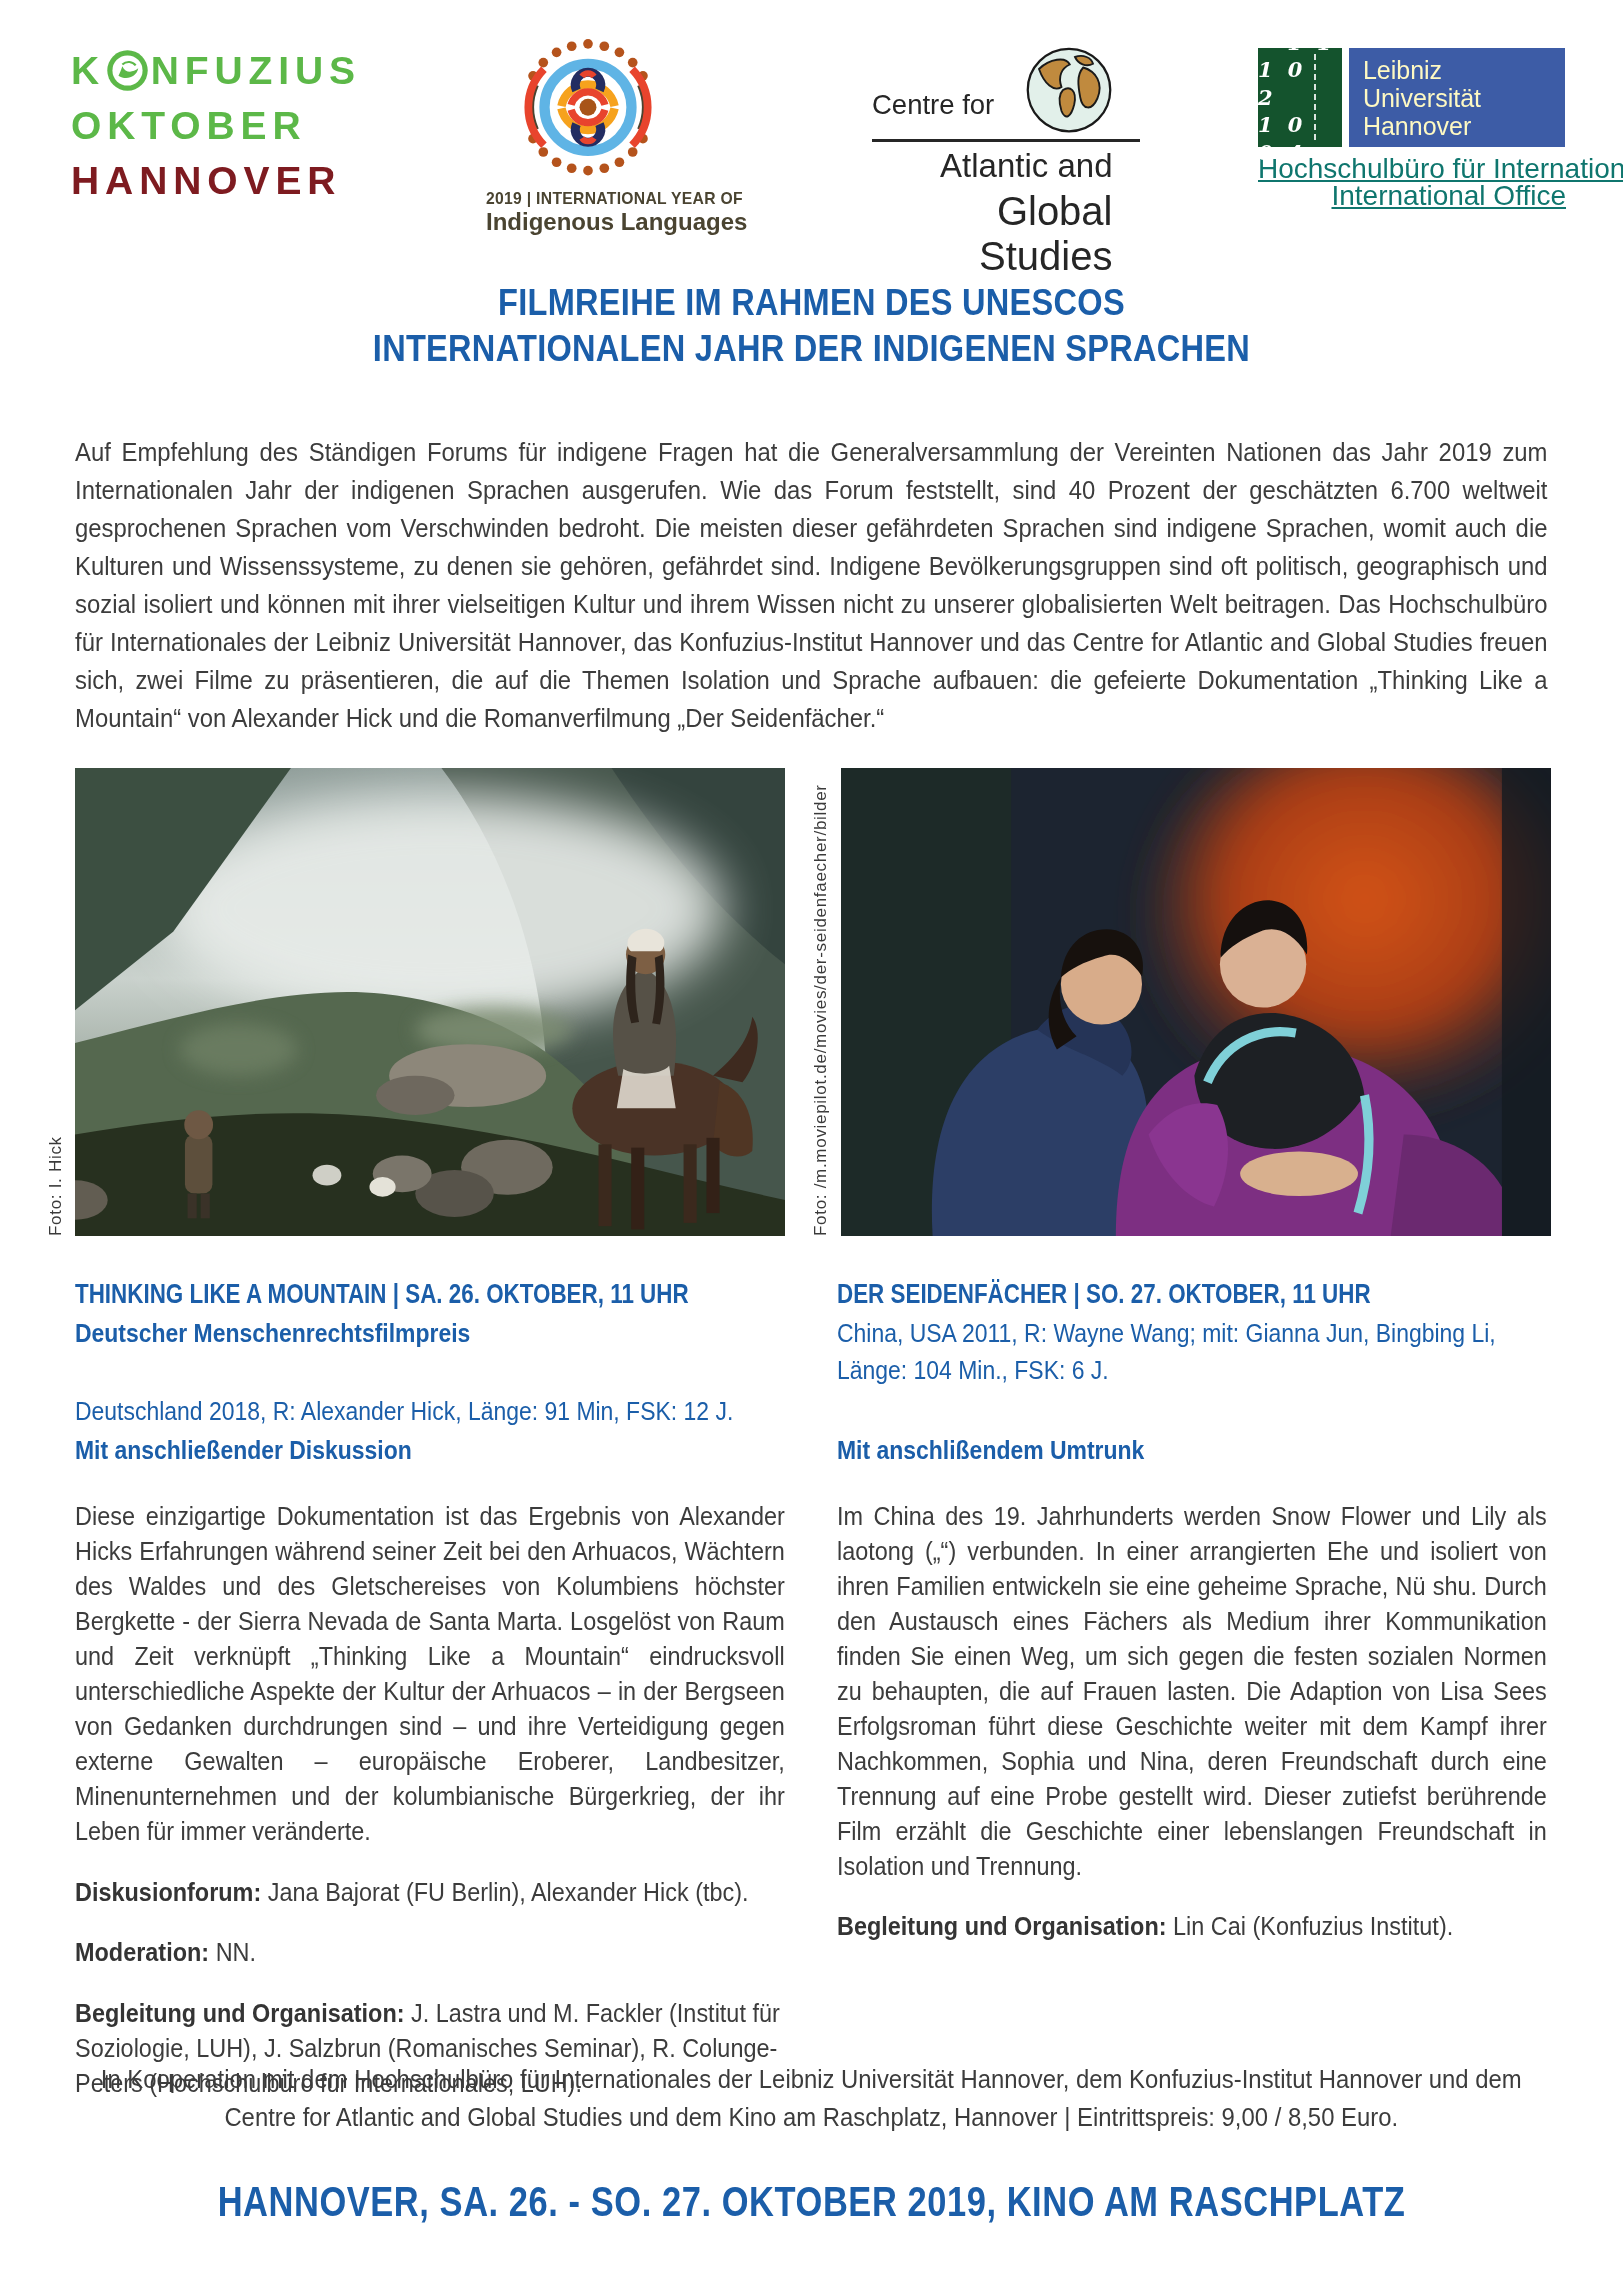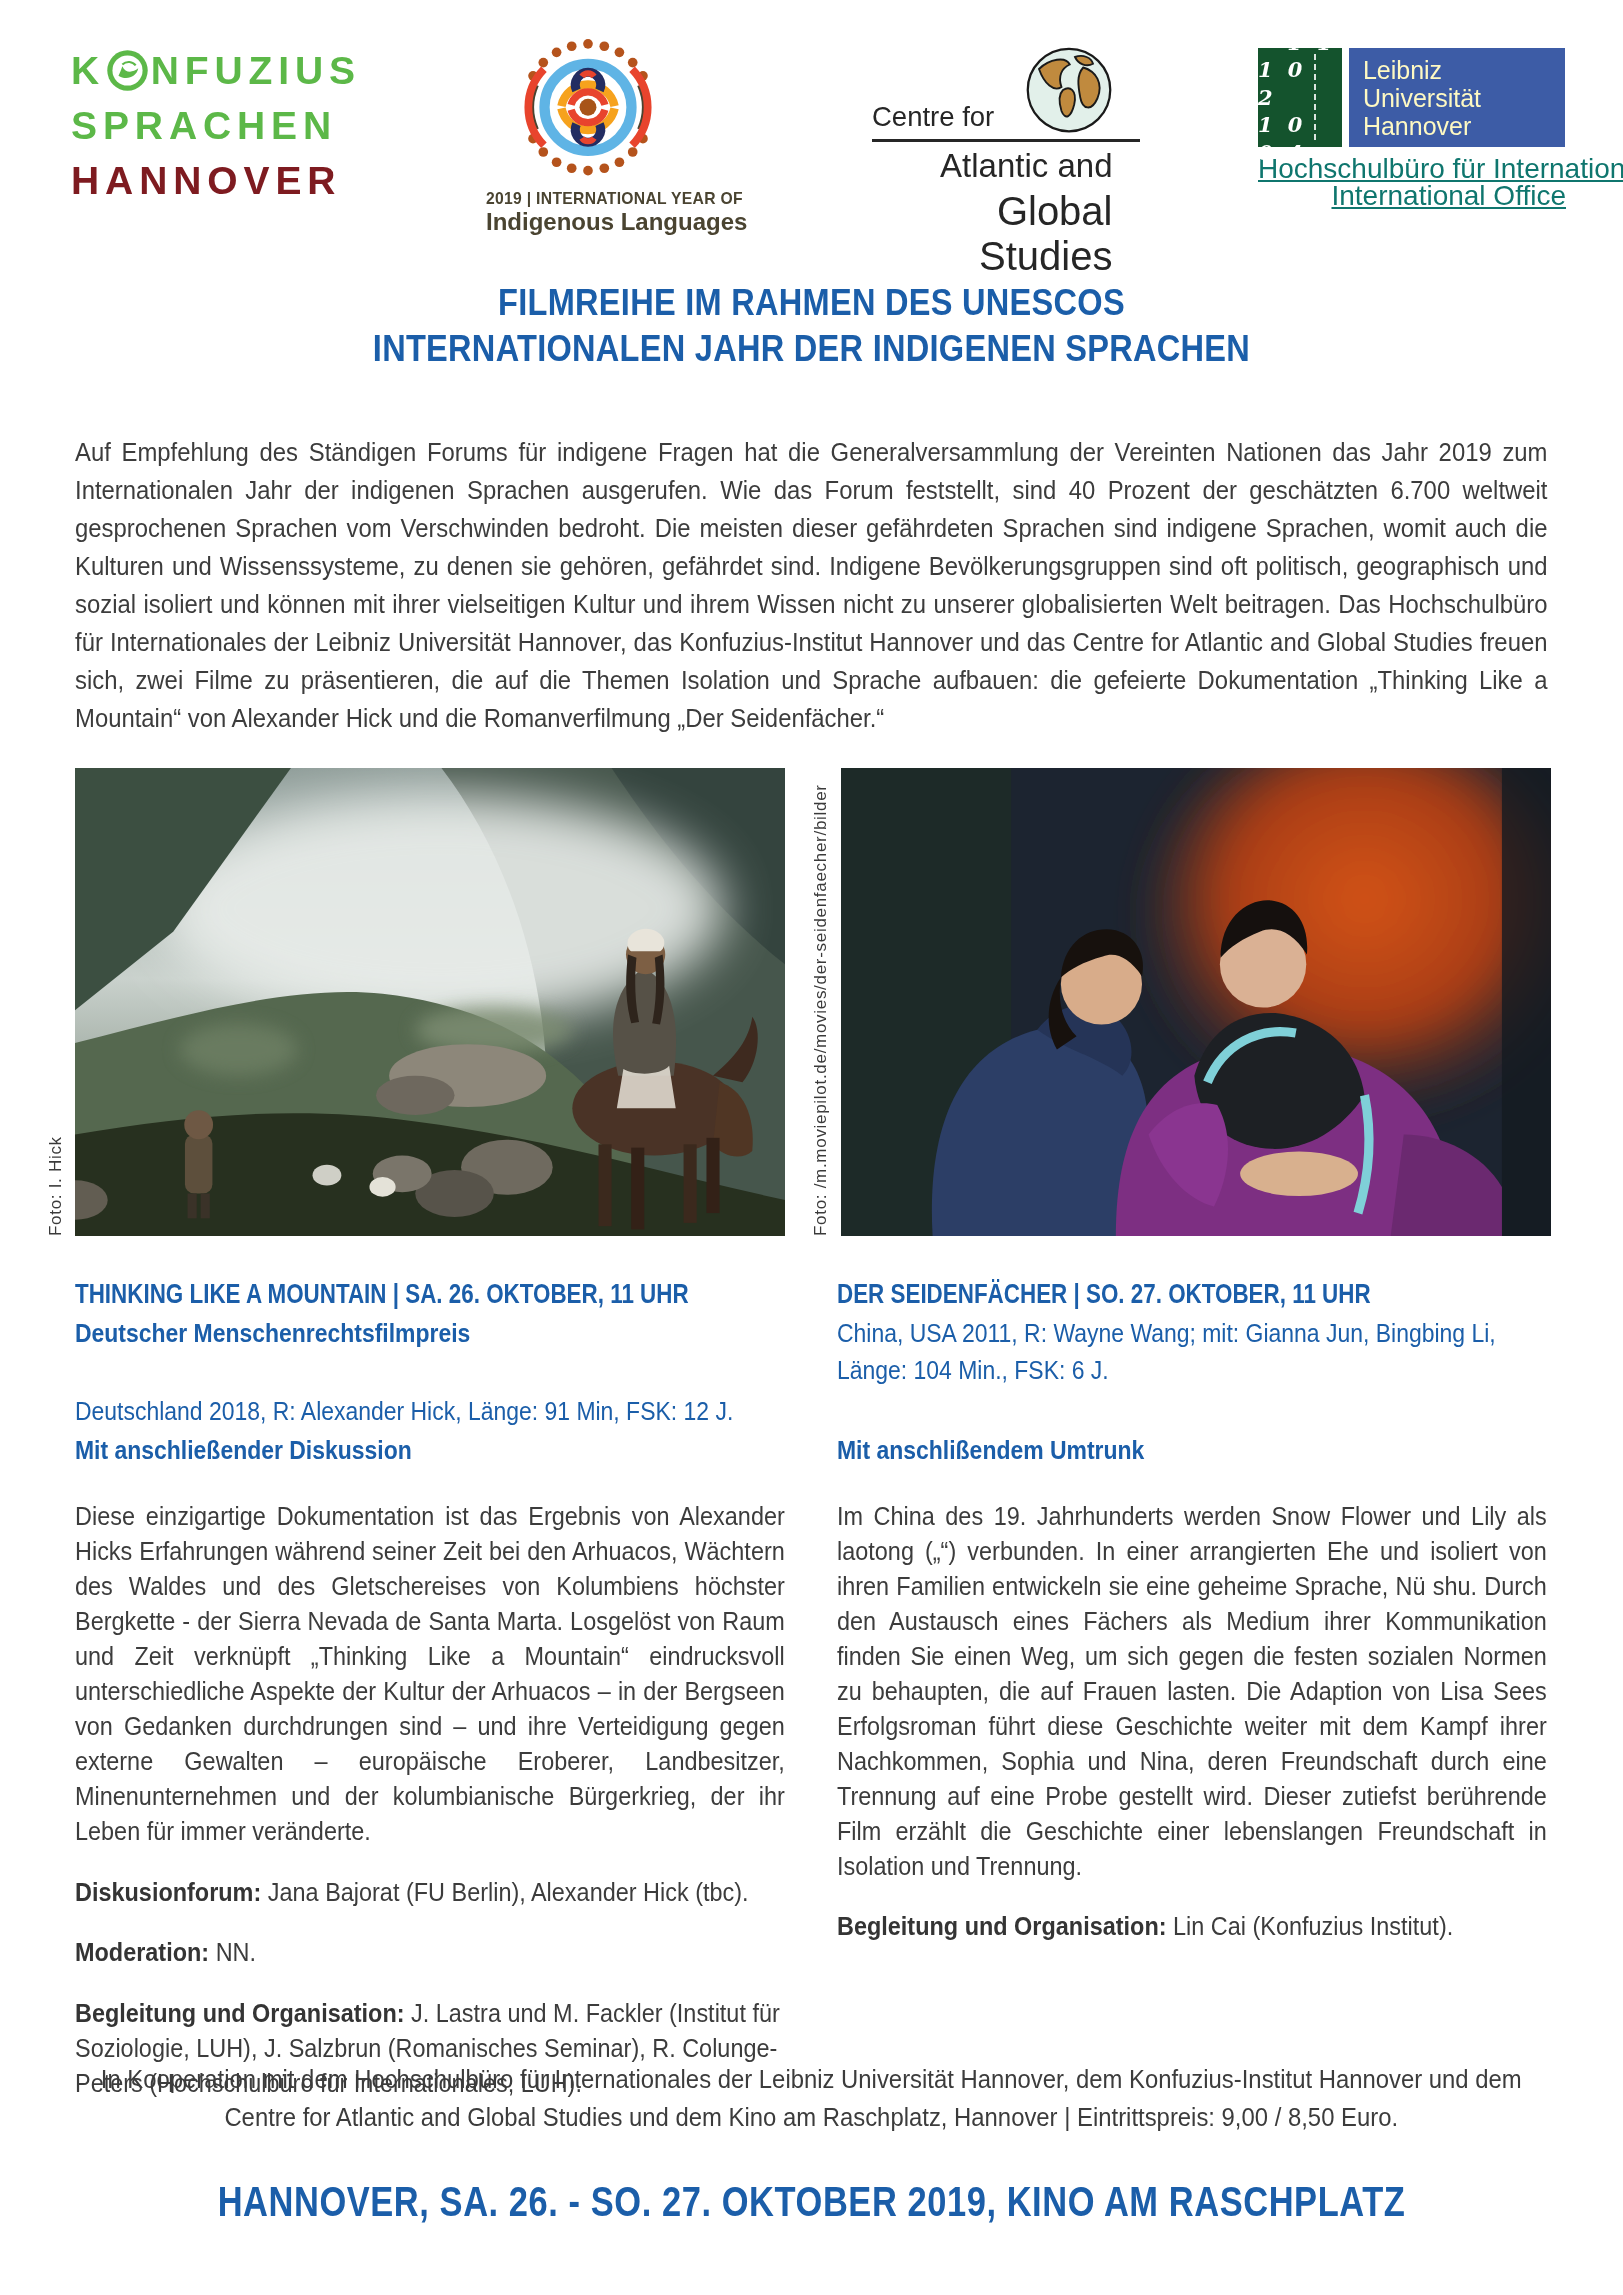--- a/index.html
+++ b/index.html
@@ -12,21 +12,21 @@
   .logos{position:absolute;left:0;top:36px;width:1623px;height:190px;}
   .logo-kf{position:absolute;left:71px;top:6.5px;}
   .kf-line{font-weight:700;font-size:39px;line-height:55px;letter-spacing:5.9px;color:#5CB848;white-space:nowrap;display:flex;align-items:center;}
   .kf-line .emblem{display:inline-block;width:43px;height:43px;margin:0 1.3px;}
   .kf-red{color:#7E1B20;}
   .logo-il{position:absolute;left:486px;top:0;width:203px;text-align:center;}
   .il-cap1{font-size:15.7px;font-weight:700;color:#4A4431;letter-spacing:0.3px;margin-top:1.3px;white-space:nowrap;}
   .il-cap2{font-size:24px;font-weight:700;color:#4A4431;white-space:nowrap;letter-spacing:0px;}
   .logo-cags{position:absolute;left:872px;top:18.3px;width:268px;color:#262626;}
   .cags-top{position:relative;height:85px;}
-  .cags-centre{position:absolute;left:0;bottom:6px;font-size:27.5px;}
+  .cags-centre{position:absolute;left:0;bottom:18px;font-size:27.5px;}
   .cags-globe{position:absolute;right:26px;top:-9.2px;}
   .cags-rule{height:2.6px;background:#262626;width:100%;}
   .cags-l2{font-size:33px;text-align:right;padding-right:27.5px;margin-top:5.2px;}
   .cags-l3{font-size:40px;text-align:right;padding-right:27.5px;margin-top:3.9px;}
   .logo-luh{position:absolute;left:1258px;top:11.8px;width:308px;}
   .lz-boxes{display:flex;gap:6.5px;}
   .lz-box1{width:84px;height:99px;background:#14532d;color:#fff;position:relative;
     display:flex;flex-direction:column;justify-content:center;align-items:flex-end;
     padding-right:6.5px;box-sizing:border-box;
     font-family:"DejaVu Serif",serif;font-style:italic;font-weight:700;font-size:21px;line-height:27.5px;letter-spacing:3.9px;}
@@ -88,21 +88,21 @@
       <span class="emblem">
         <svg viewBox="0 0 100 100" width="43" height="43">
           <circle cx="50" cy="50" r="47" fill="#5CB848"></circle>
           <circle cx="50" cy="50" r="35" fill="#ffffff"></circle>
           <path d="M29,62 C45,73 71,67 75,45 C61,56 45,56 38,40 C35,49 32,56 29,62 Z" fill="#5CB848"></path>
           <path d="M38,36 C48,27 62,29 69,38" stroke="#5CB848" stroke-width="5" fill="none"></path>
         </svg>
       </span>
       <span>NFUZIUS</span>
     </div>
-    <div class="kf-line">SPRACHEN</div>
+    <div class="kf-line">OKTOBER</div>
     <div class="kf-line kf-red">HANNOVER</div>
   </div>
 
   <div class="logo-il">
     <span>
       <svg viewBox="0 0 300 250" width="196" height="151">
         <g fill="#B5531C">
           <circle cx="59" cy="66" r="8"></circle>
             <circle cx="76" cy="44" r="8"></circle>
             <circle cx="98" cy="27" r="8"></circle>

